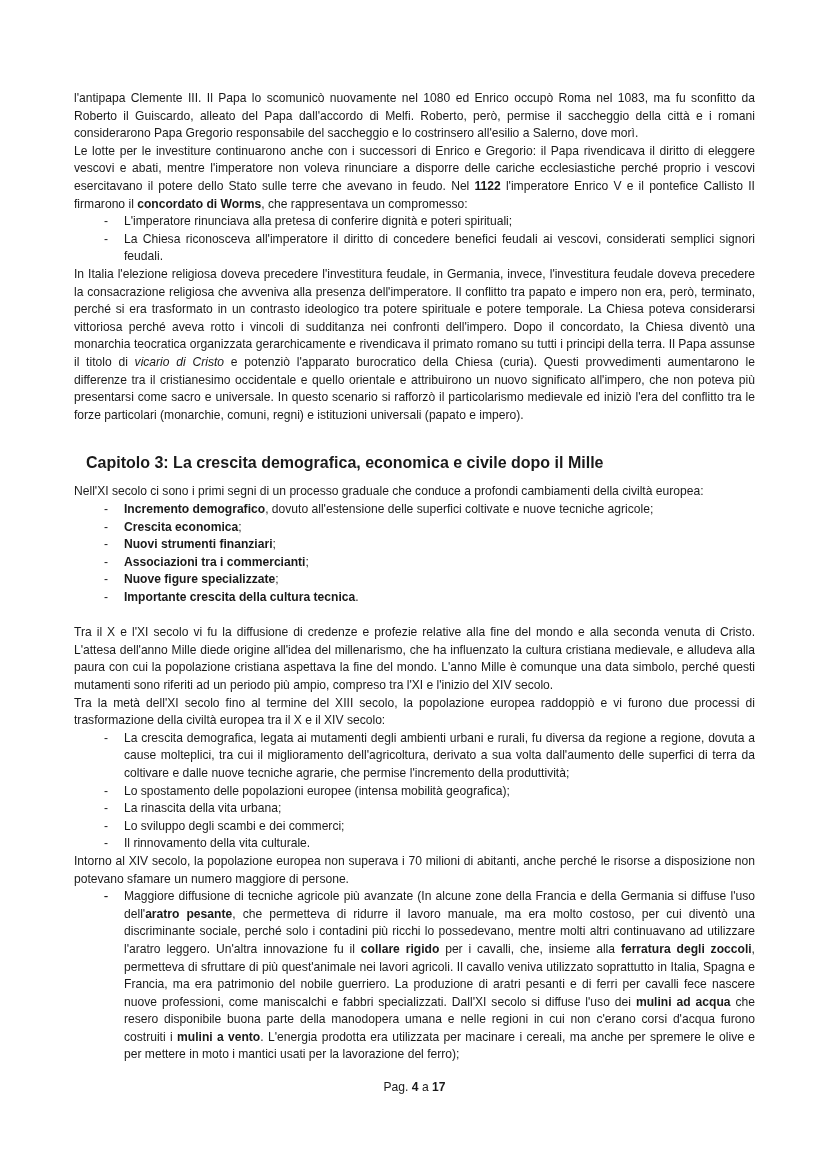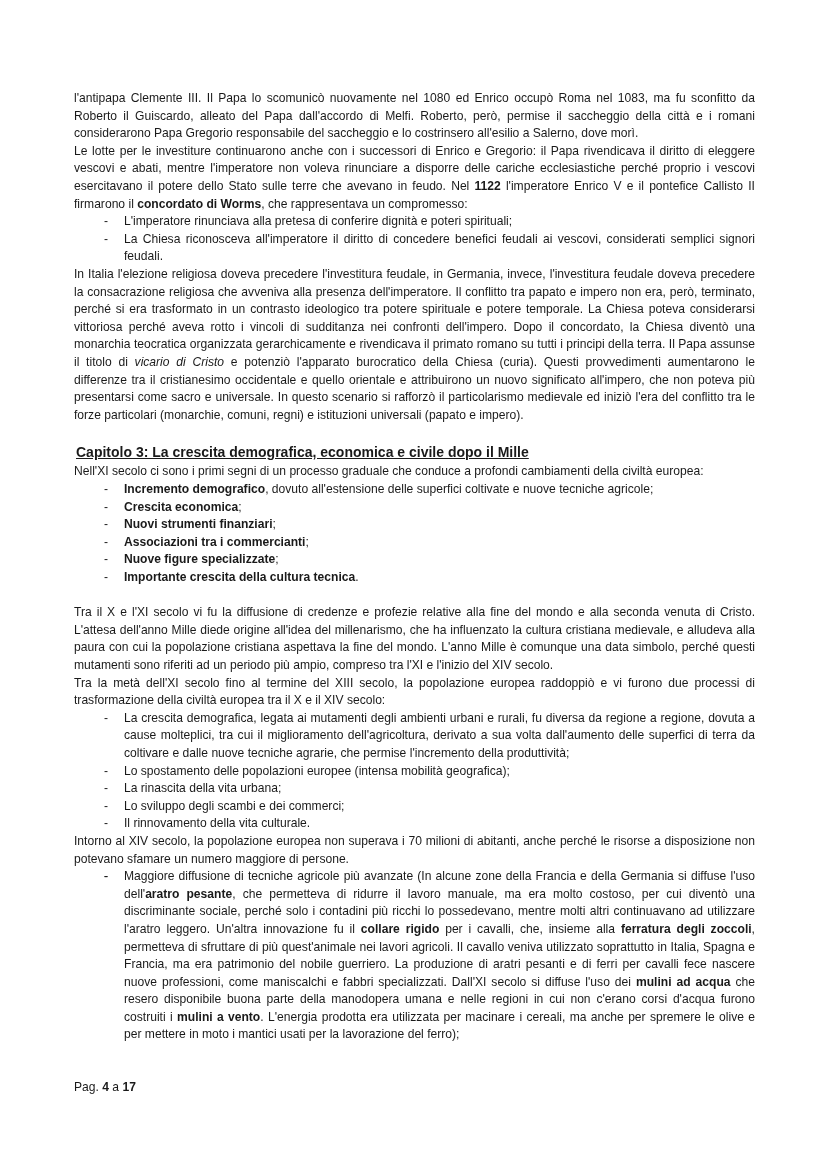--- a/index.html
+++ b/index.html
@@ -31,26 +31,25 @@
   }
   p.para {
     margin: 0;
     font-size: 12.1px;
     line-height: 17.6px;
     text-align: justify;
     text-justify: inter-word;
     hyphens: none;
   }
   h2.chapter {
-    margin: 2px;
-    font-size: 14px;
+    margin: 12px;
+    font-size: 16px;
     line-height: 17.6px;
     font-weight: bold;
     text-align: left;
-    text-decoration: underline;
   }
   ul.dash-list {
     margin: 0;
     padding: 0;
     list-style: none;
   }
   ul.dash-list > li {
     position: relative;
     margin: 0;
     padding-left: 50px;
@@ -70,21 +69,21 @@
   .spacer {
     height: 17.6px;
   }
   b, strong { font-weight: bold; }
   i, em { font-style: italic; }
   .footer {
     position: absolute;
     left: 74px;
     top: 1079px;
     width: 681px;
-    text-align: left;
+    text-align: center;
     font-size: 12.1px;
     line-height: 17.6px;
   }
 </style>
 </head>
 <body>
 
 <div class="page">
 
   <div class="content">

